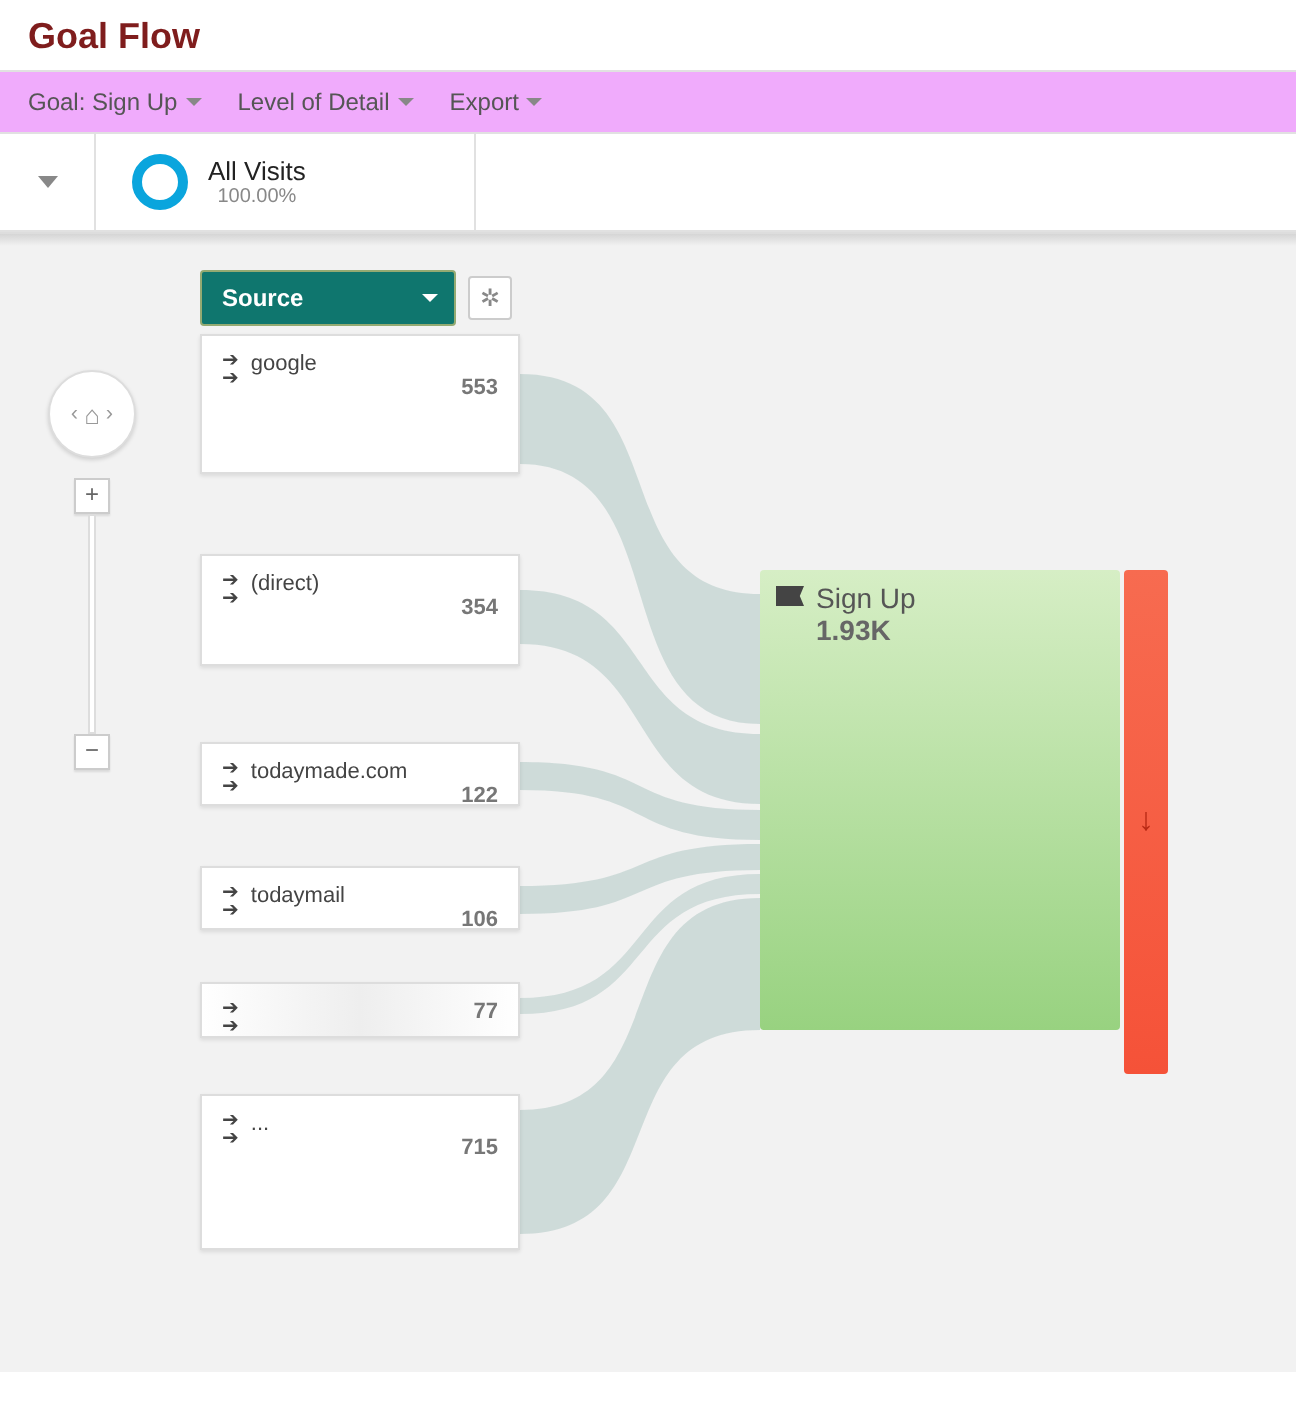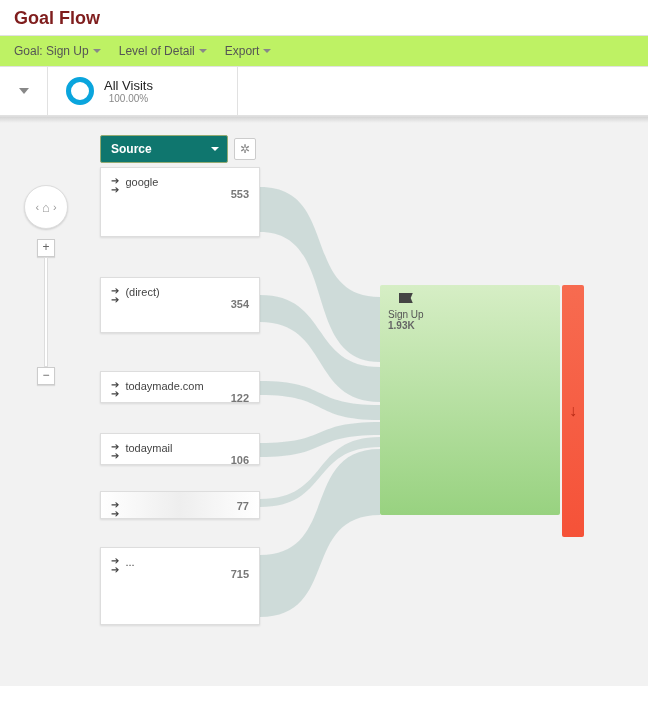--- a/index.html
+++ b/index.html
@@ -14,21 +14,21 @@
   }
   .title {
     font-size: 18px;
     font-weight: bold;
     color: #7f1d1d;
     padding: 8px 14px 6px;
   }
   .toolbar {
     border-top: 1px solid #e1e1e1;
     border-bottom: 1px solid #e1e1e1;
-    background: #bef264;
+    background: #f0abfc;
     padding: 8px 14px;
     font-size: 12px;
     color: #555;
     display: flex;
     gap: 18px;
   }
   .tb-item { cursor: pointer; display: flex; align-items: center; gap: 4px; }
   .caret {
     width: 0; height: 0;
     border-left: 4px solid transparent;
@@ -145,22 +145,22 @@
   .node .val { color: #777; font-weight: bold; text-align: right; }
   .goal {
     position: absolute;
     left: 380px; top: 168px;
     width: 180px; height: 230px;
     background: linear-gradient(#d6eec5, #98d280);
     border-radius: 2px;
   }
   .goal-head {
     position: absolute; top: 6px; left: 8px;
-    display: flex; gap: 6px; align-items: center;
-    font-size: 10px; color: #555; flex-direction: column;
+    display: flex; gap: 6px; align-items: flex-start;
+    font-size: 14px; color: #555;
   }
   .flag {
     width: 14px; height: 10px; background: #444;
     clip-path: polygon(0 0, 100% 0, 85% 50%, 100% 100%, 0 100%);
     margin-top: 2px;
   }
   .goal-head .gname { color: #555; }
   .goal-head .gval { color: #666; font-weight: bold; }
   .drop {
     position: absolute;

